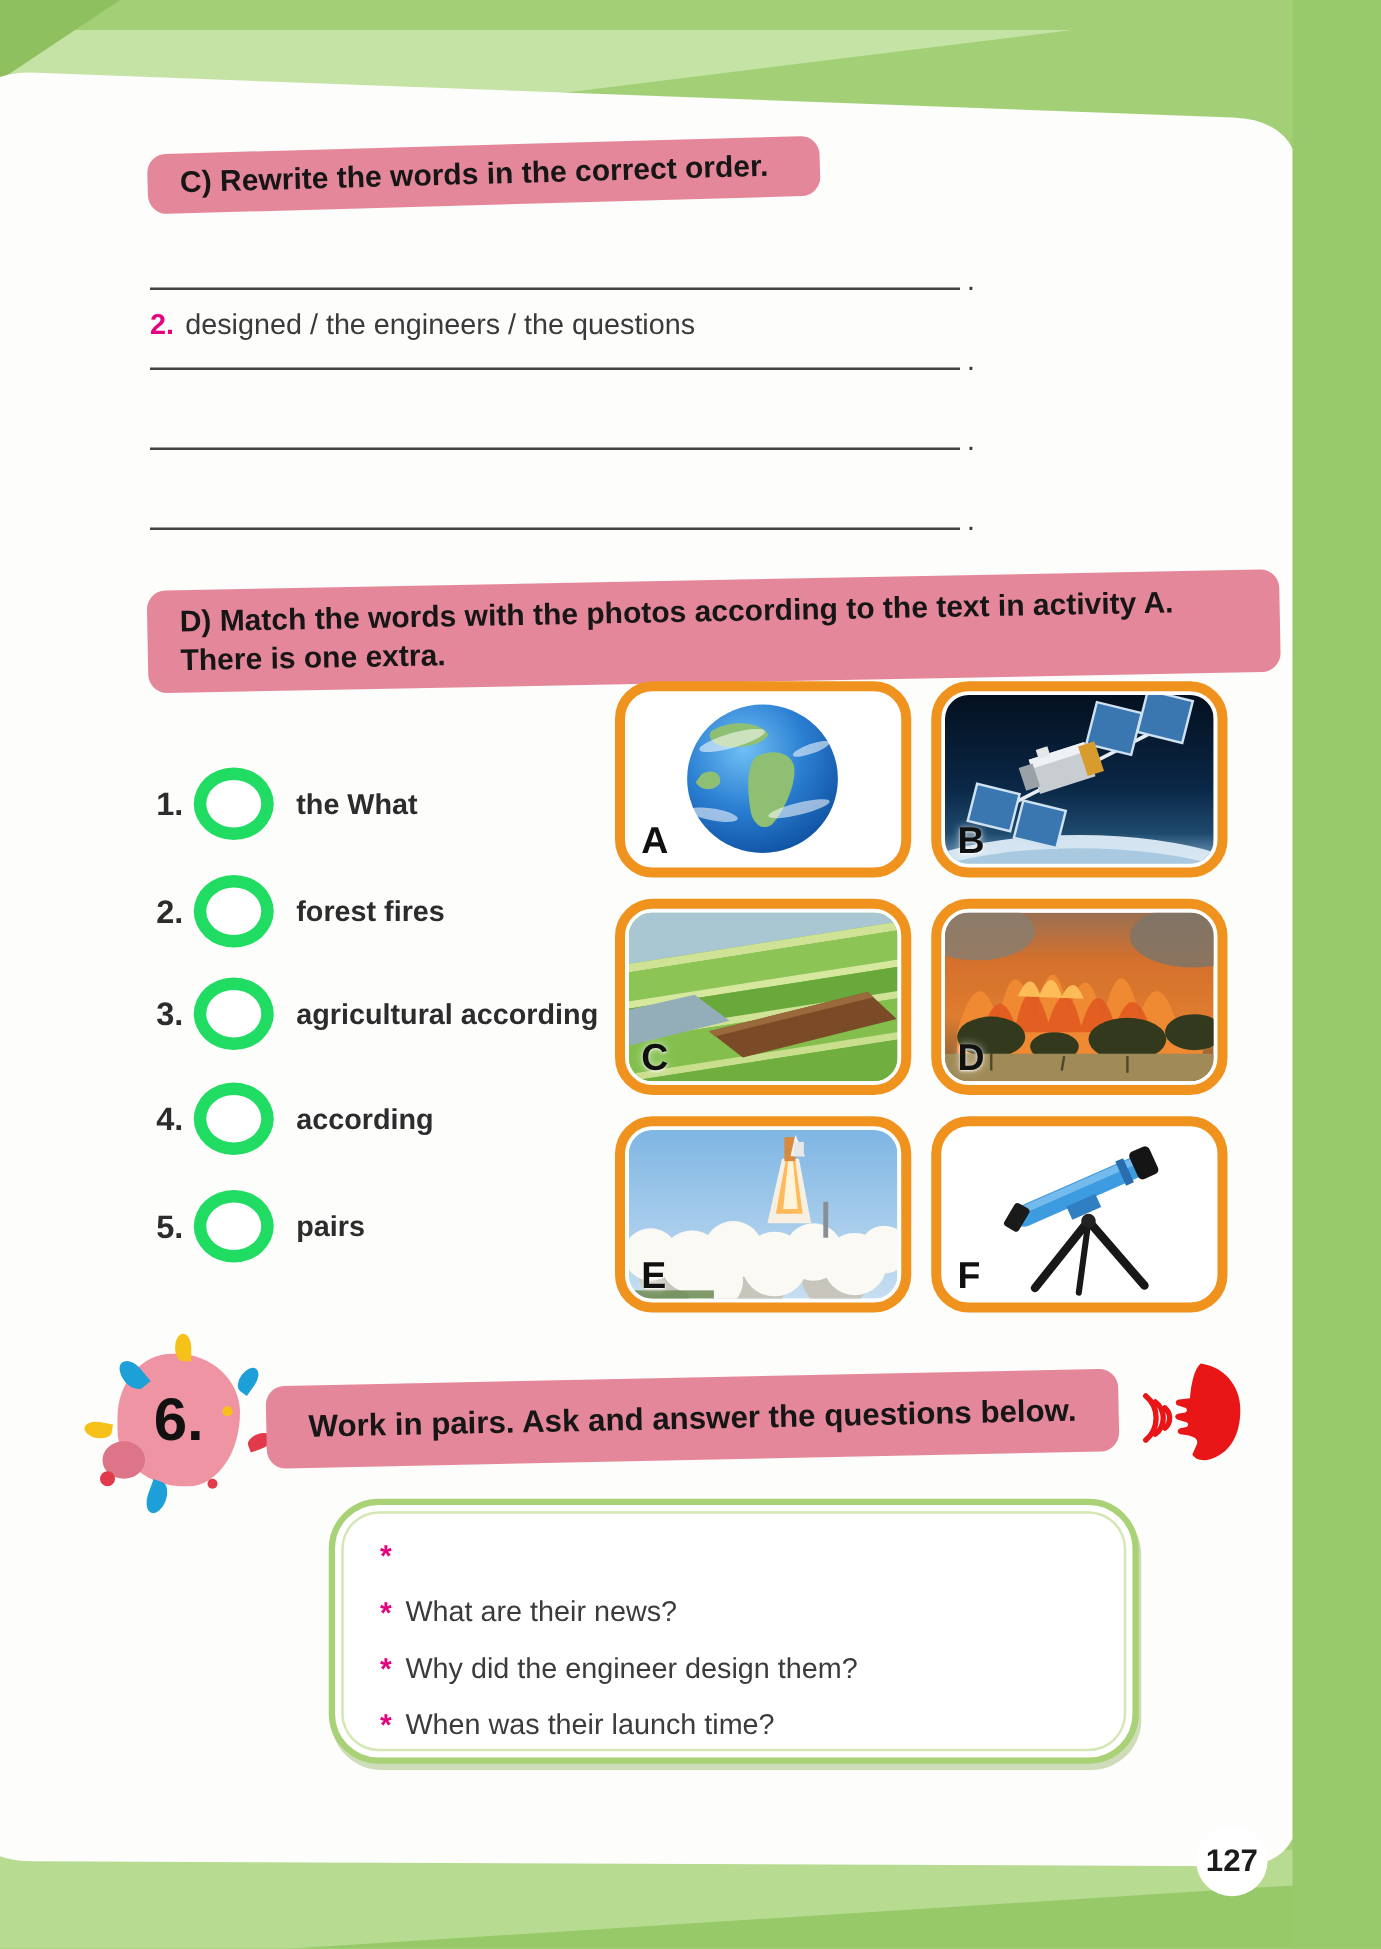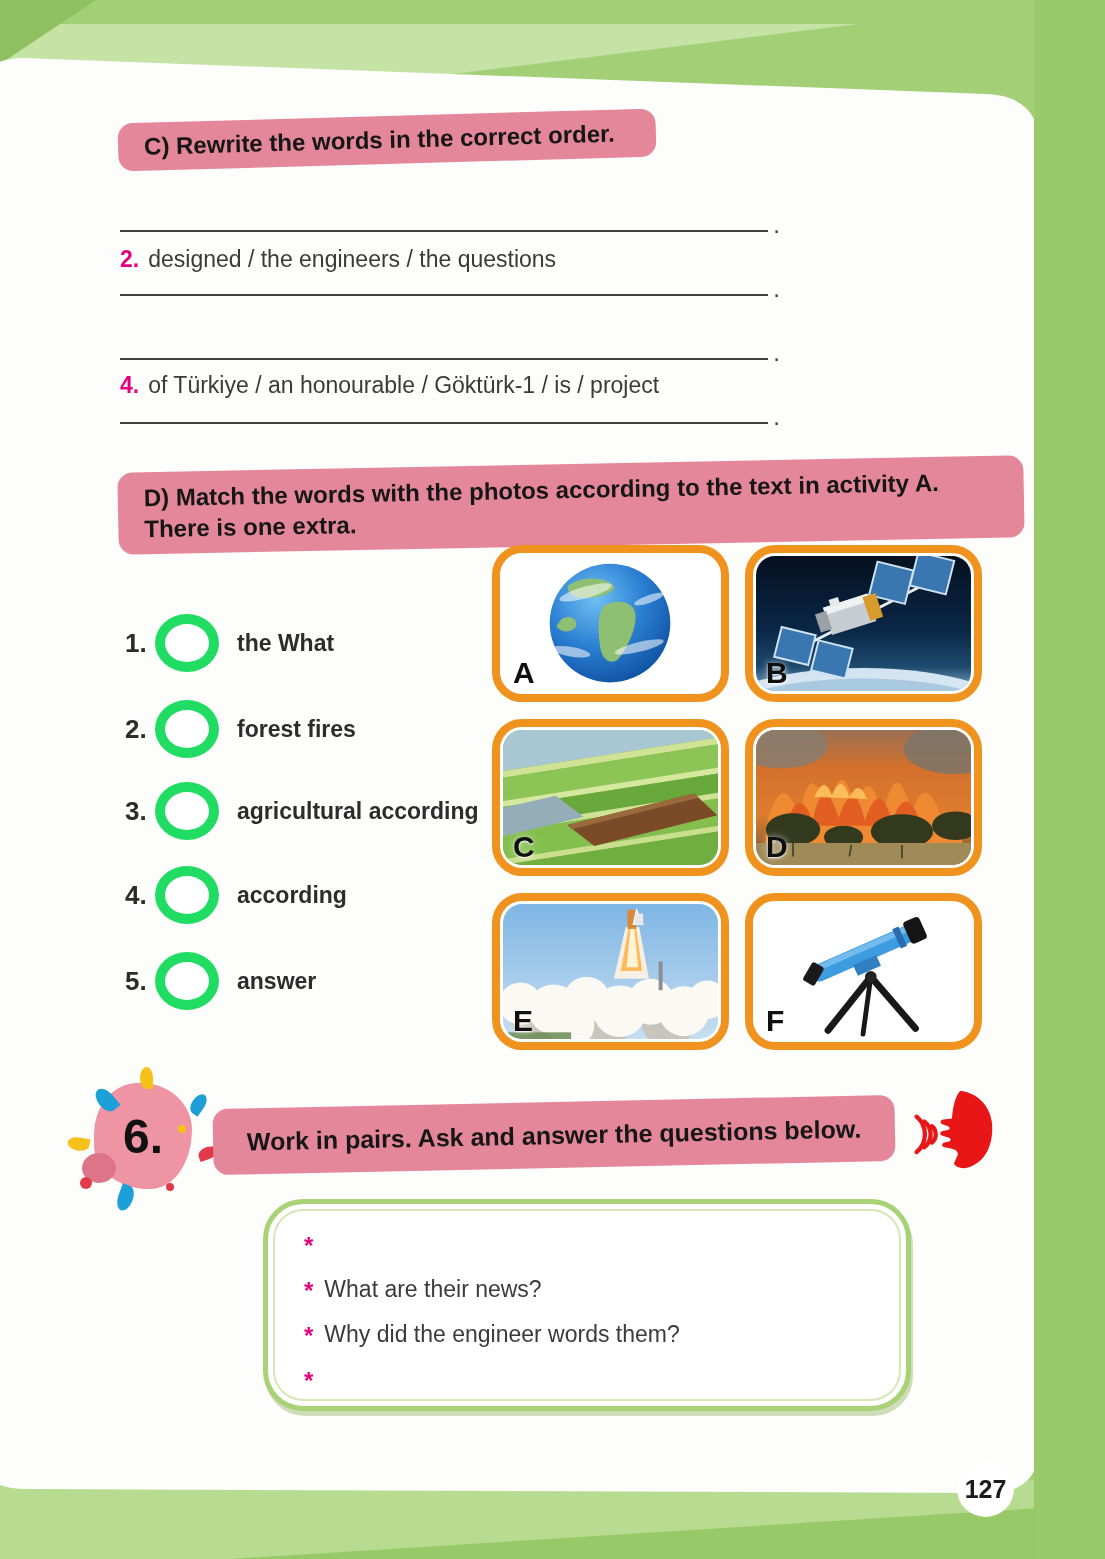--- a/index.html
+++ b/index.html
@@ -102,23 +102,20 @@
     <div class="answer-line" style="top:272px">
       <span class="rule"></span>
         <span class="dot">.</span>
     </div>
 
     <div class="answer-line" style="top:336px">
       <span class="rule"></span>
         <span class="dot">.</span>
     </div>
 
-    <div class="c-item" style="top:372px">
-      <span class="num">4.</span><span>of Türkiye / an honourable / Göktürk-1 / is / project</span>
-    </div>
     <div class="answer-line" style="top:400px">
       <span class="rule"></span>
         <span class="dot">.</span>
     </div>
 
     <div class="pink-banner d-head">
       <div>D) Match the words with the photos according to the text in activity A.</div>
       <div>There is one extra.</div>
     </div>
 
@@ -138,21 +135,21 @@
       <span class="wlabel">agricultural according</span>
     </div>
     <div class="word-row" style="top:866px">
       <span class="wnum">4.</span>
       <span class="wcircle"></span>
       <span class="wlabel">according</span>
     </div>
     <div class="word-row" style="top:952px">
       <span class="wnum">5.</span>
       <span class="wcircle"></span>
-      <span class="wlabel">answer</span>
+      <span class="wlabel">pairs</span>
     </div>
 
     <div class="photo" style="left:492px;top:545px">
       <div class="ph-img">
         <svg viewBox="0 0 221 141" preserveAspectRatio="none">
           <rect width="221" height="141" fill="#ffffff"></rect>
           <defs>
             <radialGradient id="gEarth" cx="0.38" cy="0.3" r="0.8">
               <stop offset="0" stop-color="#6fc0f4"></stop>
                 <stop offset="0.5" stop-color="#2b7fd2"></stop>
@@ -359,24 +356,25 @@
     <div class="qbox">
       <div class="q-row">
         <span class="star">*</span>
       </div>
       <div class="q-row">
         <span class="star">*</span>
         <span>What are their news?</span>
       </div>
       <div class="q-row">
         <span class="star">*</span>
-        <span>Why did the engineer words them?</span>
+        <span>Why did the engineer design them?</span>
       </div>
       <div class="q-row">
         <span class="star">*</span>
+        <span>When was their launch time?</span>
       </div>
     </div>
 
     <div class="page-num">
       <span>127</span>
     </div>
 
   </div>
 </div>
 

